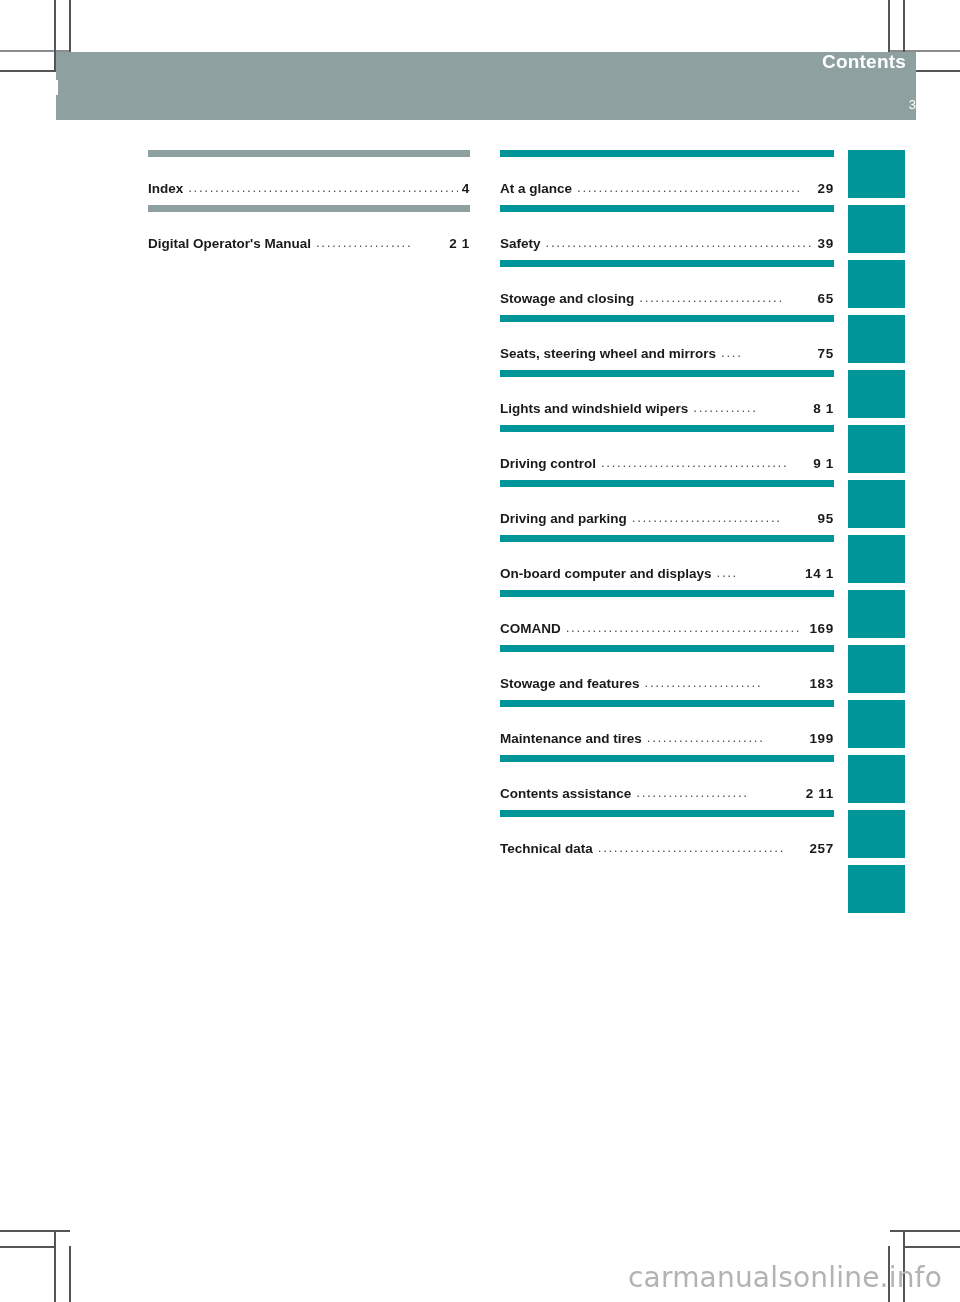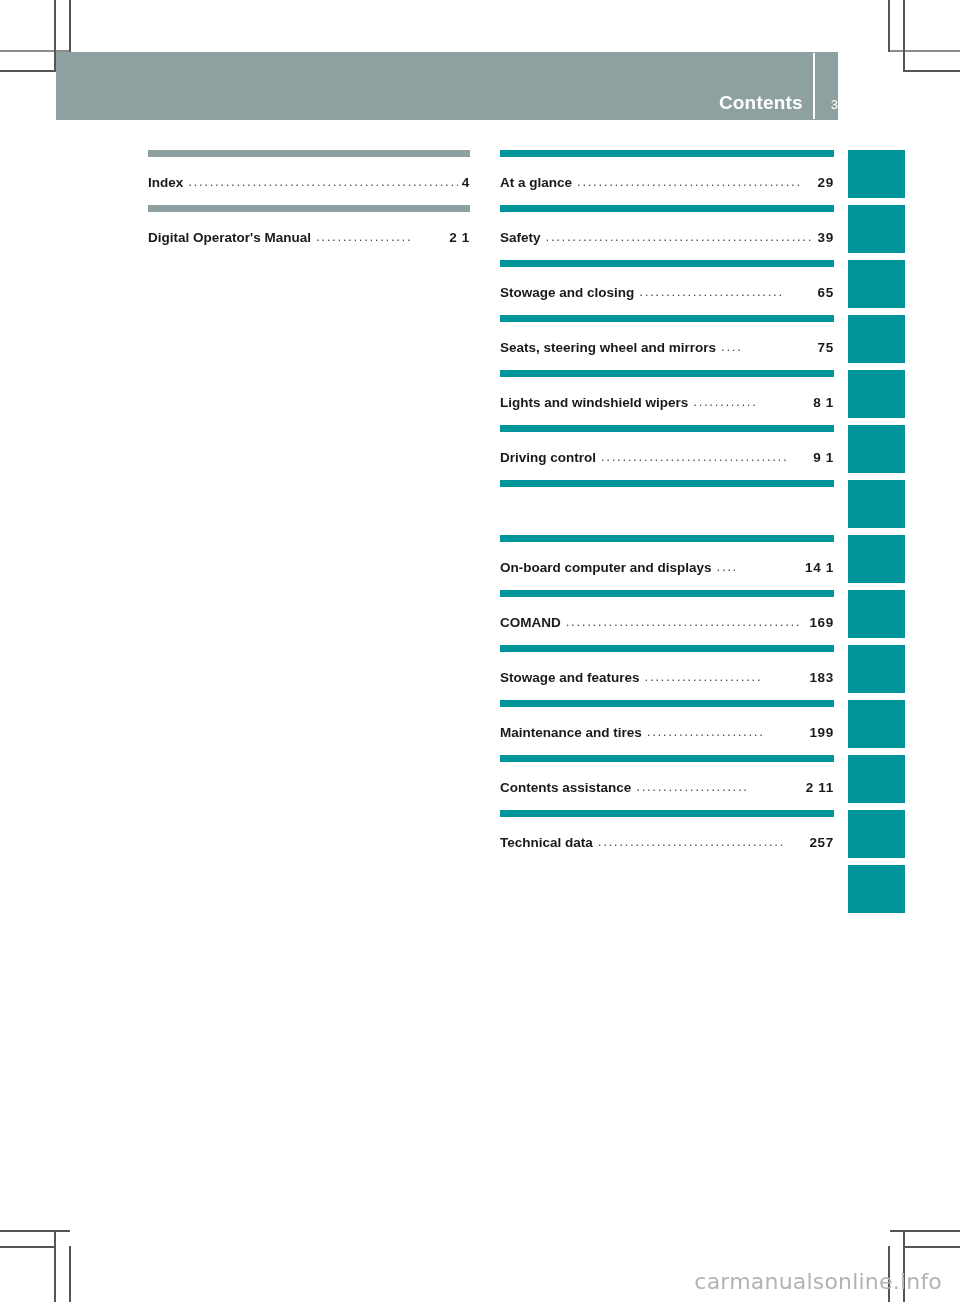--- a/index.html
+++ b/index.html
@@ -21,25 +21,26 @@
     position: absolute;
     background: #555555;
   }
   .cropmark.light { background: #8c8c8c; }
 
   
   #page-header {
     position: absolute;
     left: 56px;
     top: 52px;
-    width: 782px;
+    width: 860px;
     height: 68px;
     background: #8fa0a0;
     display: flex;
     align-items: flex-end;
+    flex-direction: column;
   }
   #header-title-cell {
     width: 776px;
     height: 100%;
     box-sizing: border-box;
     display: flex;
     align-items: flex-end;
     justify-content: flex-end;
     padding-right: 10px;
     padding-bottom: 8px;
@@ -95,21 +96,21 @@
   .entry-rule {
     height: 7px;
     width: 100%;
   }
   #column-left .entry-rule  { background: #8fa0a0; }
   #column-right .entry-rule { background: #009699; }
 
   .entry-line {
     display: flex;
     align-items: baseline;
-    margin-top: 18px;
+    margin-top: 24px;
     font-size: 13.5px;
     font-weight: bold;
     color: #1a1a1a;
     white-space: nowrap;
   }
   .entry-title { flex: 0 0 auto; }
   .entry-dots {
     flex: 1 1 auto;
     overflow: hidden;
     margin: 0 4px 0 5px;
@@ -140,21 +141,21 @@
     background: #009699;
     margin-bottom: 7px;
   }
 
   
   #watermark {
     position: absolute;
     right: 18px;
     bottom: 8px;
     color: #b3b3b3;
-    font-size: 22px;
+    font-size: 28px;
     letter-spacing: 0.2px;
     font-family: "DejaVu Sans", sans-serif;
   }
 </style>
 </head>
 <body>
 
 <div class="cropmark light" style="left:0px; top:50px; width:70px; height:2px;"></div>
 <div class="cropmark" style="left:0px; top:70px; width:56px; height:2px;"></div>
 <div class="cropmark" style="left:54px; top:0px; width:2px; height:72px;"></div>
@@ -248,20 +249,25 @@
       <div class="toc-entry">
         <div class="entry-rule"></div>
         <div class="entry-line">
           <span class="entry-title">Driving control</span>
           <span class="entry-dots">...................................</span>
           <span class="entry-page">9 1</span>
         </div>
       </div>
       <div class="toc-entry">
         <div class="entry-rule"></div>
+        <div class="entry-line">
+          <span class="entry-title">Driving and parking</span>
+          <span class="entry-dots">............................</span>
+          <span class="entry-page">95</span>
+        </div>
       </div>
       <div class="toc-entry">
         <div class="entry-rule"></div>
         <div class="entry-line">
           <span class="entry-title">On-board computer and displays</span>
           <span class="entry-dots">....</span>
           <span class="entry-page">14 1</span>
         </div>
       </div>
       <div class="toc-entry">

